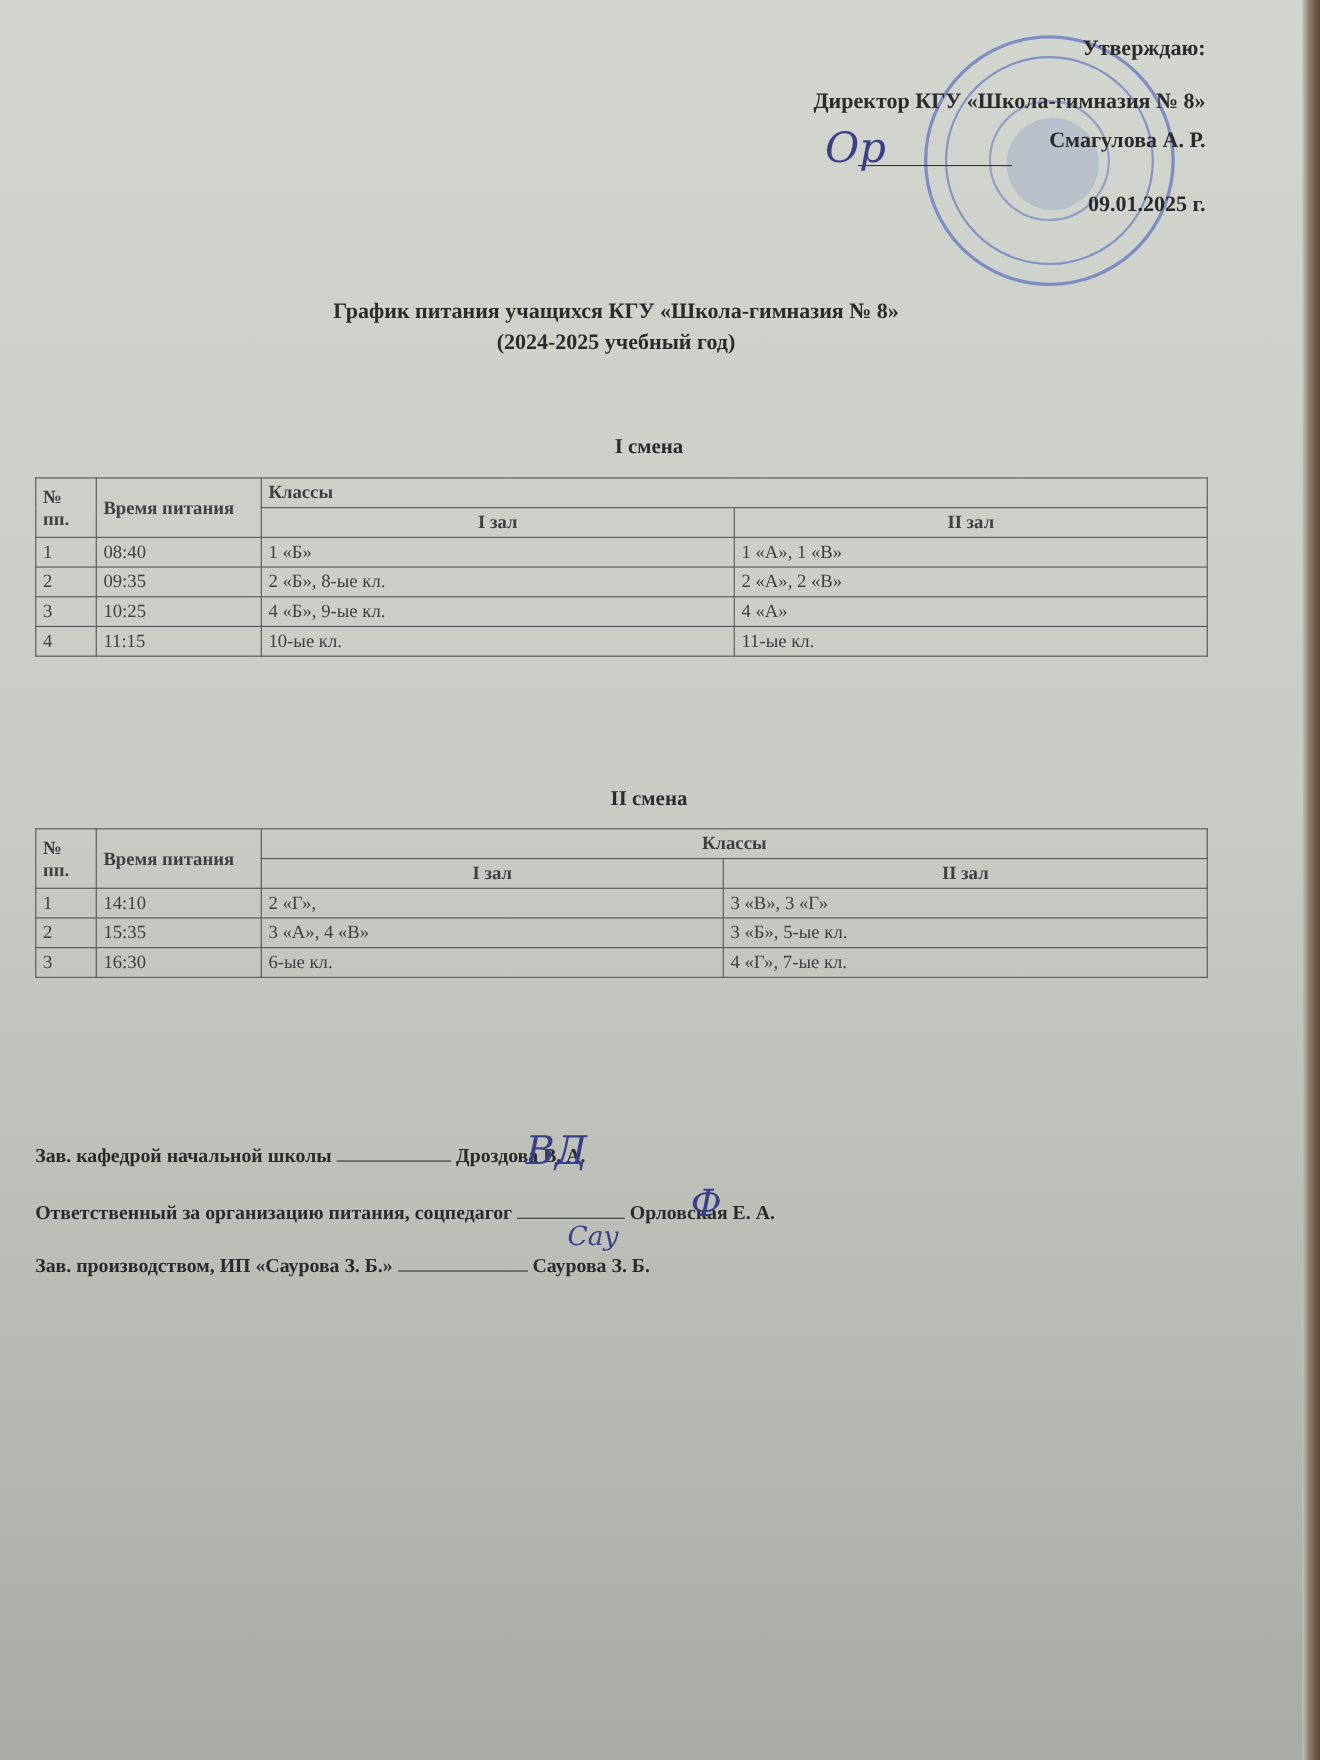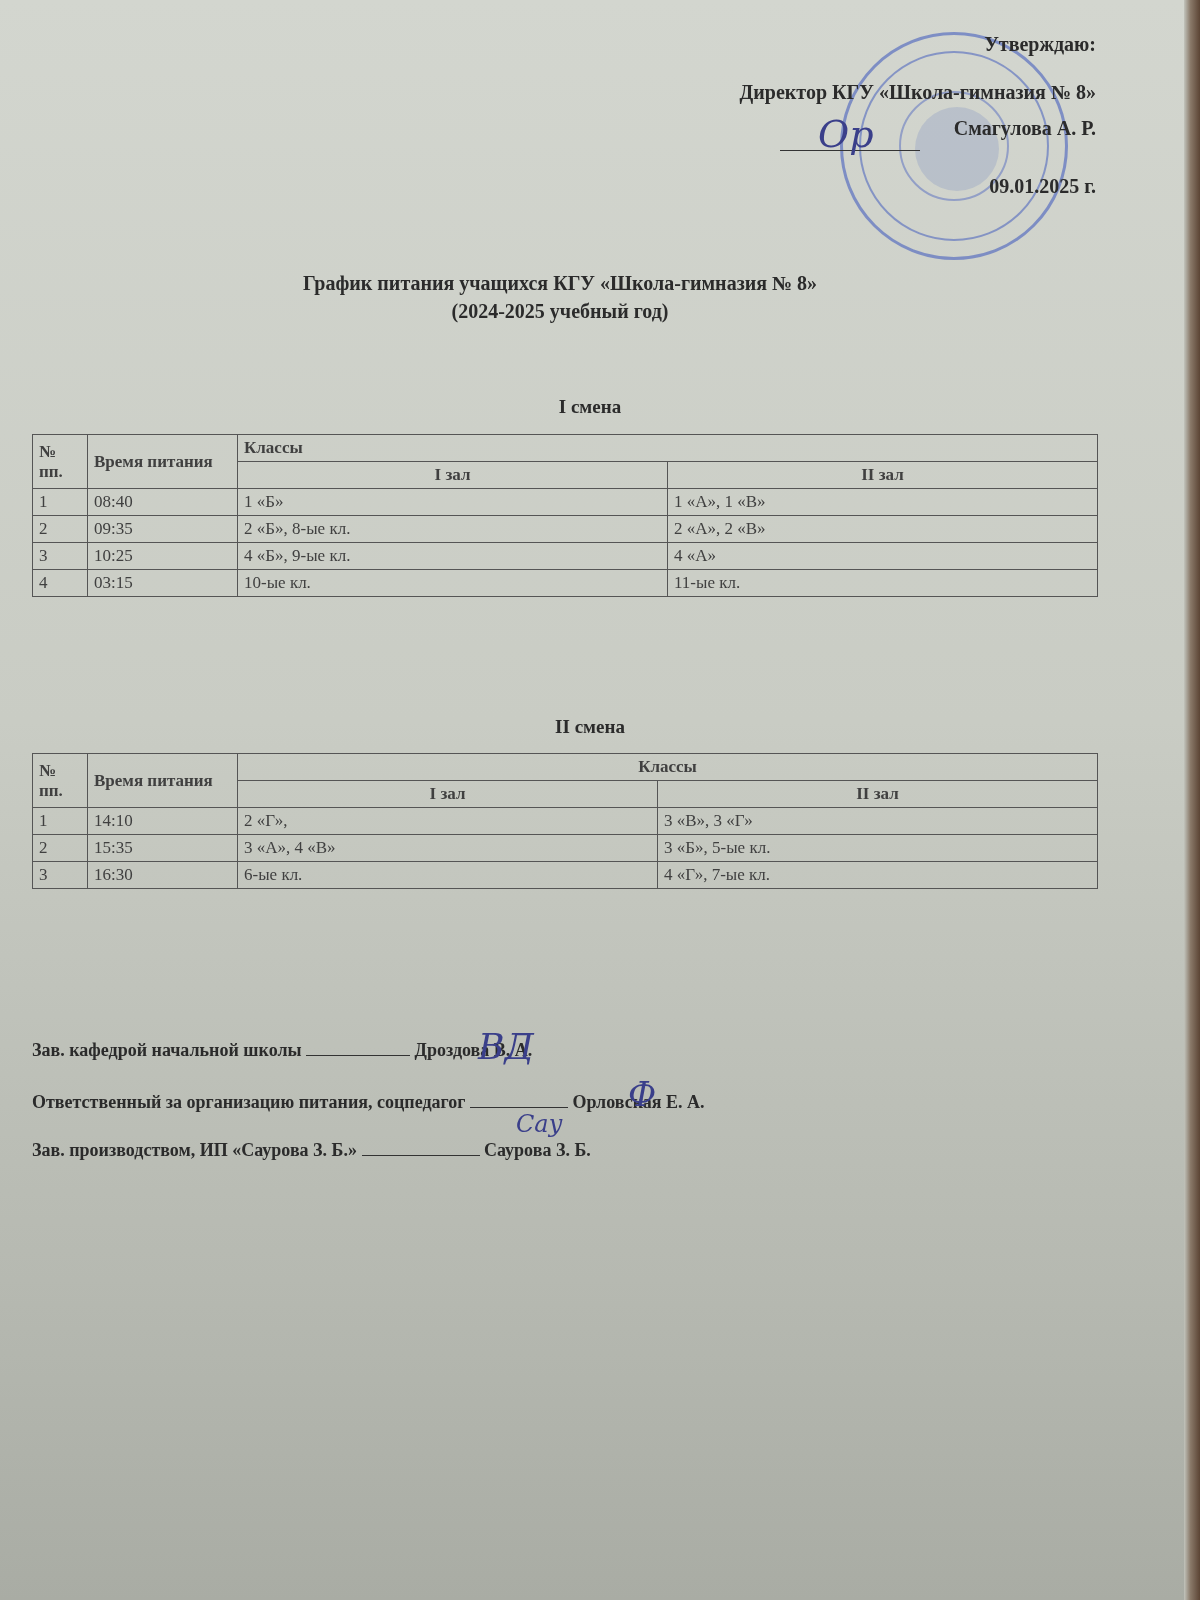--- a/index.html
+++ b/index.html
@@ -38,21 +38,21 @@
   <div class="emblem"></div>
 </div>
 
 <div class="approve">
   <div style="top:4px">Утверждаю:</div>
   <div style="top:52px">Директор КГУ «Школа-гимназия № 8»</div>
   <div style="top:88px">Смагулова А. Р.</div>
   <div style="top:146px">09.01.2025 г.</div>
 </div>
 <div style="position:absolute;left:780px;top:150px;width:140px;border-bottom:1.5px solid #333;"></div>
-<div class="sig" style="left:818px;top:112px;font-size:38px;">Ор</div>
+<div class="sig" style="left:750px;top:112px;font-size:38px;">Ор</div>
 
 <div class="title" style="top:272px">График питания учащихся КГУ «Школа-гимназия № 8»</div>
 <div class="title" style="top:300px">(2024-2025 учебный год)</div>
 
 <div class="shift" style="top:396px">I смена</div>
 
 <table style="left:32px;top:434px;width:1066px;">
   <colgroup>
       <col style="width:55px">
       <col style="width:150px">
@@ -82,21 +82,21 @@
     <td>2 «А», 2 «В»</td>
   </tr>
   <tr>
     <td>3</td>
     <td>10:25</td>
     <td>4 «Б», 9-ые кл.</td>
     <td>4 «А»</td>
   </tr>
   <tr>
     <td>4</td>
-    <td>03:15</td>
+    <td>11:15</td>
     <td>10-ые кл.</td>
     <td>11-ые кл.</td>
   </tr>
 </tbody>
   </table>
 
 <div class="shift" style="top:716px">II смена</div>
 
 <table style="left:32px;top:753px;width:1066px;">
   <colgroup>

